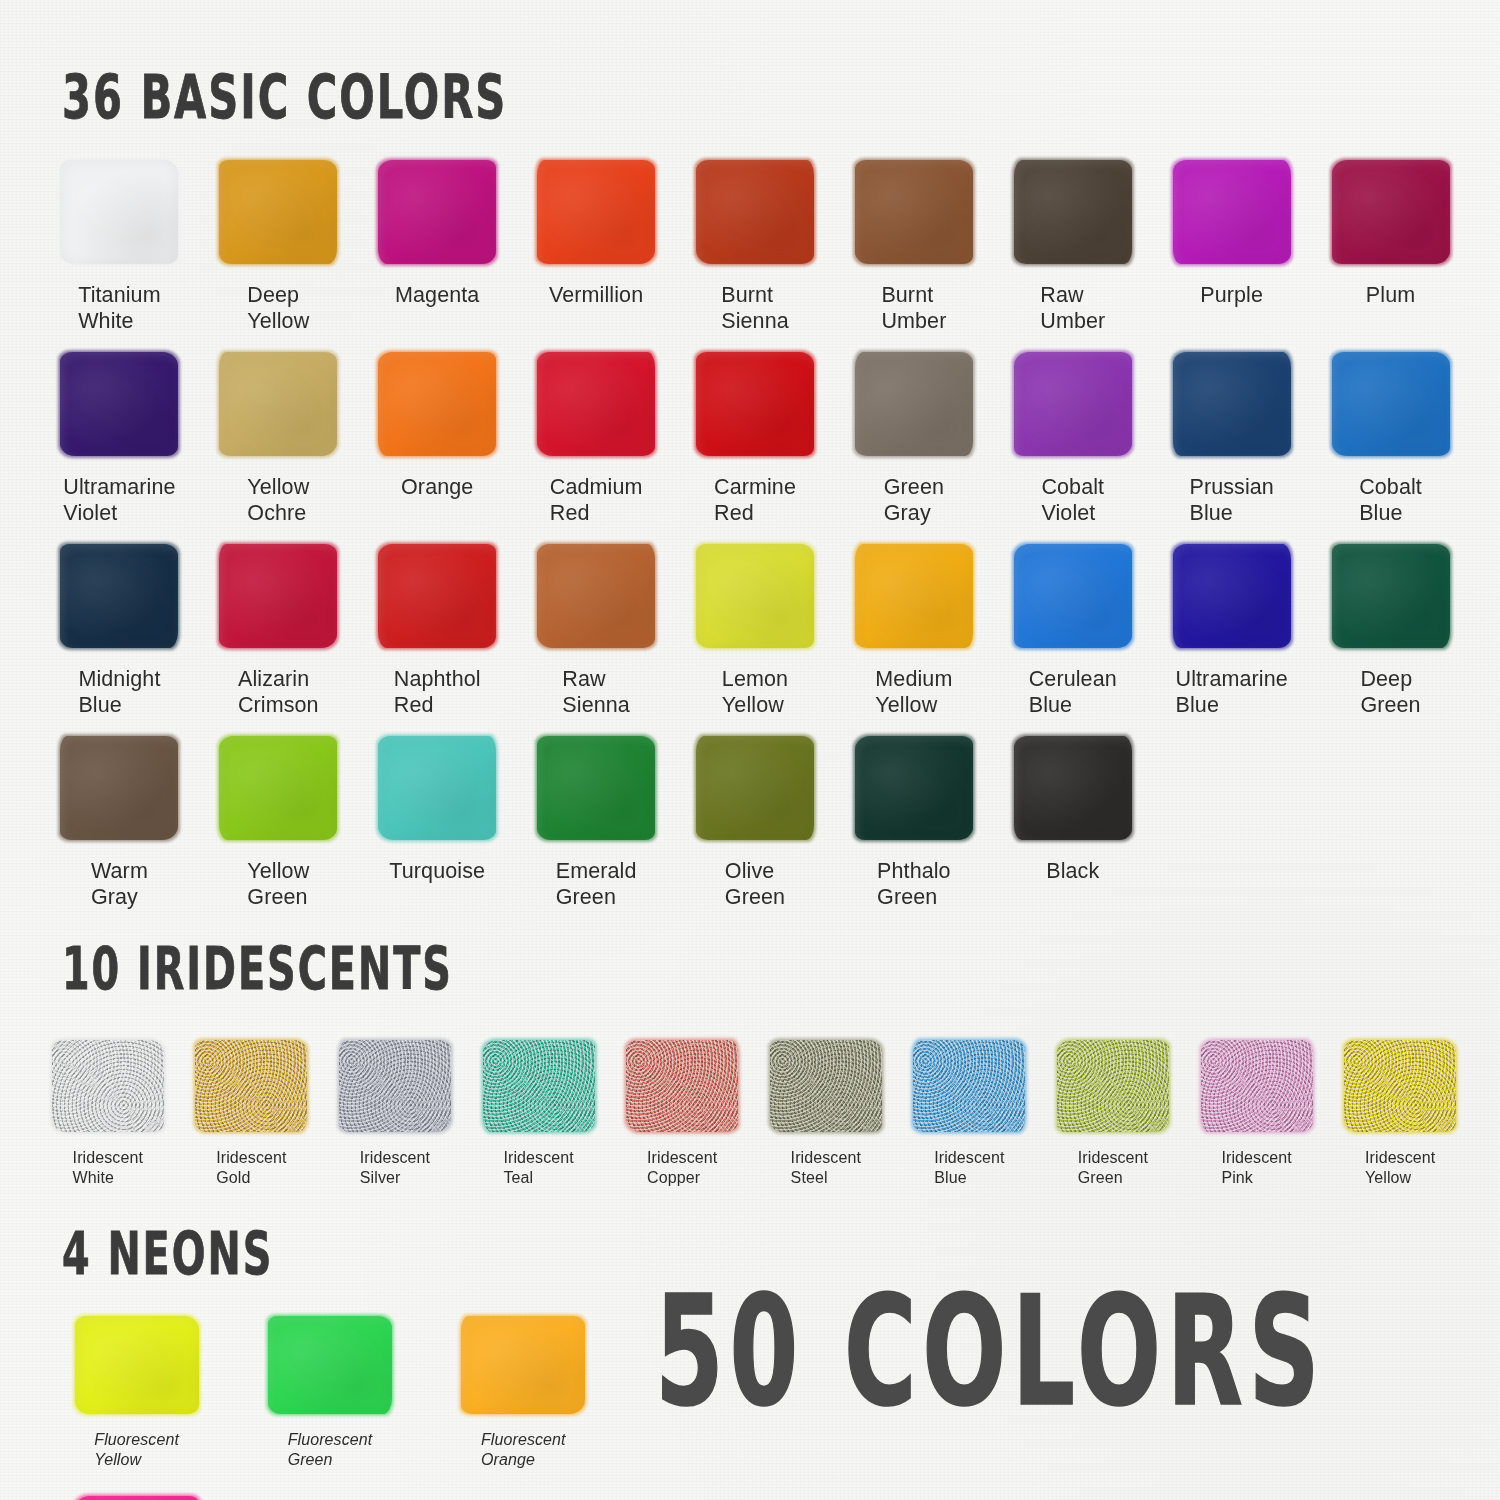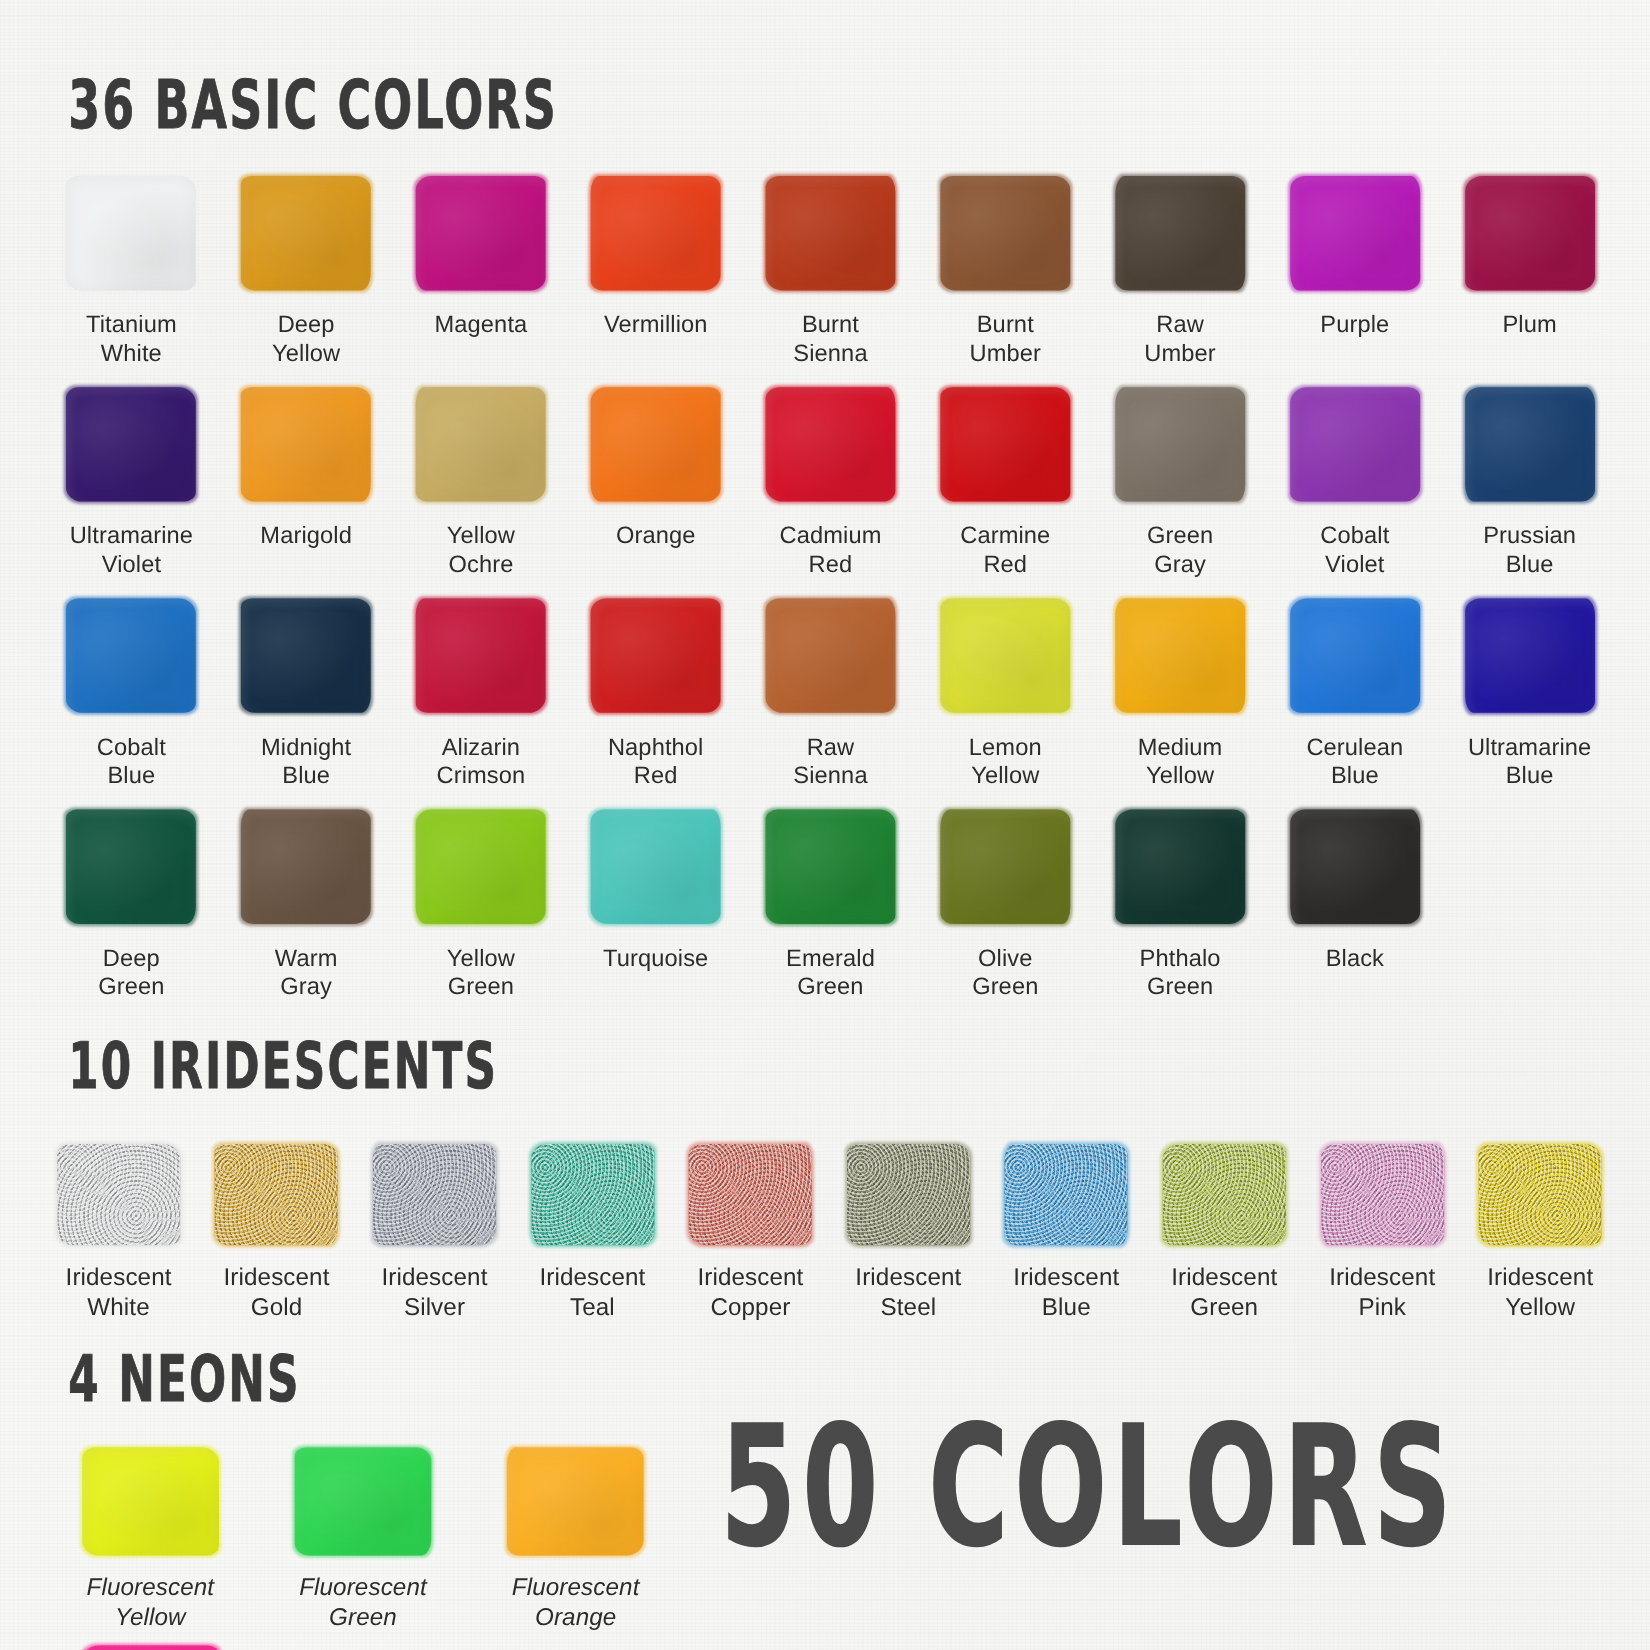--- a/index.html
+++ b/index.html
@@ -182,30 +182,30 @@
   .swatch.neon {
     width: 124px;
     height: 98px;
   }
 
   .swatch-label {
     margin-top: 18px;
     font-size: 21.5px;
     line-height: 1.22;
     color: #2c2c2c;
-    text-align: center;
+    text-align: left;
     font-family: "Liberation Sans", sans-serif;
     font-weight: 400;
     white-space: pre-line;
     letter-spacing: 0.1px;
   }
 
   .swatch-label.irid-label,
   .swatch-label.neon-label {
-    font-size: 22px;
+    font-size: 16px;
     margin-top: 16px;
   }
 </style>
 </head>
 <body>
 
 <div class="paper-texture"></div>
 
 <div class="page">
 
@@ -252,24 +252,20 @@
       <div class="swatch-cell">
         <div class="swatch" style="background: rgb(156, 19, 72); border-radius: 16px 11px 15px 10px / 14px 9px 13px 8px;"></div>
         <div class="swatch-label">Plum</div>
       </div>
       <div class="swatch-cell">
         <div class="swatch" style="background: rgb(55, 26, 110); border-radius: 12px 16px 11px 15px / 10px 14px 9px 13px;"></div>
         <div class="swatch-label">Ultramarine
 Violet</div>
       </div>
       <div class="swatch-cell">
-        <div class="swatch" style="background: rgb(238, 153, 34); border-radius: 10px 14px 9px 13px / 8px 12px 16px 11px;"></div>
-        <div class="swatch-label">Marigold</div>
-      </div>
-      <div class="swatch-cell">
         <div class="swatch" style="background: rgb(199, 173, 99); border-radius: 8px 12px 16px 11px / 15px 10px 14px 9px;"></div>
         <div class="swatch-label">Yellow
 Ochre</div>
       </div>
       <div class="swatch-cell">
         <div class="swatch" style="background: rgb(243, 116, 26); border-radius: 15px 10px 14px 9px / 13px 8px 12px 16px;"></div>
         <div class="swatch-label">Orange</div>
       </div>
       <div class="swatch-cell">
         <div class="swatch" style="background: rgb(213, 21, 44); border-radius: 13px 8px 12px 16px / 11px 15px 10px 14px;"></div>

